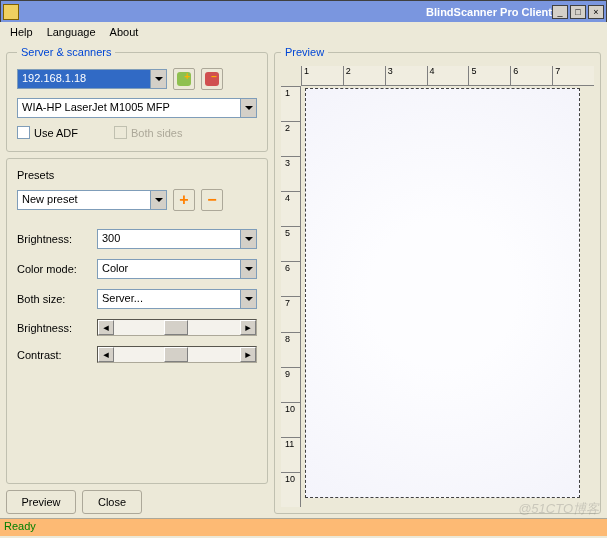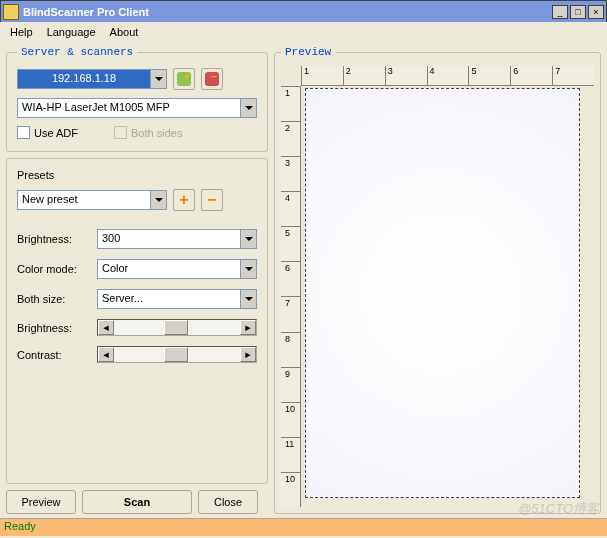--- a/index.html
+++ b/index.html
@@ -1,42 +1,42 @@
 <!DOCTYPE html>
 <html><head>
 <meta charset="utf-8">
 <style>
 * { box-sizing: border-box; margin: 0; padding: 0; font-family: Tahoma, sans-serif; font-size: 11px; }
 body { background: #ece9d8; width: 607px; height: 538px; overflow: hidden; }
 
-.titlebar { background: linear-gradient(#0a246a, #3a6ea5, #0a246a); background: #7a96df; height: 22px; display: flex; align-items: center; padding: 0 2px; border: 1px solid #404040; border-bottom: none; }
+.titlebar { background: linear-gradient(#0a246a, #3a6ea5, #0a246a); background: #7a96df; height: 22px; display: flex; align-items: center; padding: 0 2px; border: 1px solid #404040; border-bottom: none; text-align: right; }
 .titlebar-icon { width: 16px; height: 16px; background: #f0d060; border: 1px solid #806000; margin-right: 4px; }
 .titlebar-text { color: #fff; font-weight: bold; flex: 1; }
 .titlebar-btns { display: flex; gap: 2px; }
 .titlebar-btn { width: 16px; height: 14px; background: #d4d0c8; border: 1px solid #404040; font-size: 9px; display: flex; align-items: center; justify-content: center; cursor: pointer; }
 
 .menubar { background: #ece9d8; height: 20px; display: flex; align-items: center; padding: 0 4px; gap: 2px; }
 .menu-item { padding: 2px 6px; cursor: pointer; }
 
 .main { display: flex; padding: 4px 6px; gap: 6px; height: 476px; }
 
 .left-panel { width: 262px; display: flex; flex-direction: column; gap: 6px; }
 .right-panel { flex: 1; }
 
 fieldset { border: 1px solid #c0c0b0; border-radius: 3px; padding: 10px 10px 12px 10px; }
-legend { padding: 0 4px; color: #0046d5; font-family: Liberation Mono, monospace; }
+legend { padding: 0 4px; color: #0046d5; }
 
 .row { display: flex; align-items: center; gap: 6px; margin-bottom: 8px; }
 .row:last-child { margin-bottom: 0; }
 
 .combo { display: flex; height: 20px; border: 1px solid #7f9db9; background: #fff; }
 .combo-text { flex: 1; padding: 2px 4px; overflow: hidden; white-space: nowrap; }
 .combo-btn { width: 16px; background: #d4d0c8; border-left: 1px solid #7f9db9; display: flex; align-items: center; justify-content: center; cursor: pointer; }
 .combo-btn::after { content: ""; border-left: 4px solid transparent; border-right: 4px solid transparent; border-top: 4px solid #000; }
-.selected { background: #316ac5; color: #fff; text-align: center; }
+.selected { background: #316ac5; color: #fff; }
 
 .icon-btn { width: 22px; height: 22px; border: 1px solid #aca899; background: #ece9d8; display: flex; align-items: center; justify-content: center; cursor: pointer; border-radius: 2px; }
 .green-plus { width: 14px; height: 14px; background: #8fc050; border-radius: 3px; position: relative; }
 .green-plus::after { content: "+"; position: absolute; top: -1px; right: 1px; color: #ffb000; font-weight: bold; font-size: 10px; }
 .red-minus { width: 14px; height: 14px; background: #d05050; border-radius: 3px; position: relative; }
 .red-minus::after { content: "−"; position: absolute; top: -1px; right: 2px; color: #ffb000; font-weight: bold; font-size: 10px; }
 .orange-plus { width: 16px; height: 16px; display: flex; align-items: center; justify-content: center; font-weight: bold; color: #ff8000; font-size: 16px; }
 .orange-minus { width: 16px; height: 16px; display: flex; align-items: center; justify-content: center; font-weight: bold; color: #ff8000; font-size: 16px; }
 
 .checkbox-row { display: flex; align-items: center; gap: 4px; }
@@ -177,21 +177,20 @@
           <div class="scroll-track">
               <div class="scroll-thumb" style="left:40%"></div>
             </div>
           <div class="scroll-arrow">▸</div>
         </div>
       </div>
     </fieldset>
 
     <div class="btn-row">
       <div class="btn btn-preview">Preview</div>
-      <div class="btn btn-scan">Scan</div>
       <div class="btn btn-close">Close</div>
     </div>
   </div>
 
   <div class="right-panel">
     <fieldset class="preview-fieldset">
       <legend>Preview</legend>
       <div class="preview-area">
         <div class="ruler-h" id="ruler-h">
             <div class="ruler-tick">1</div>

